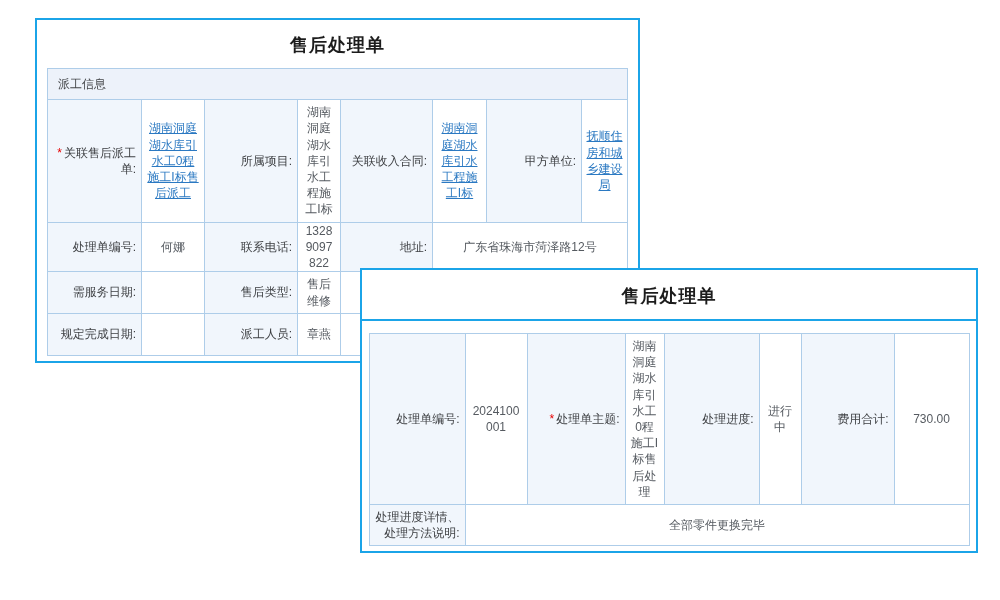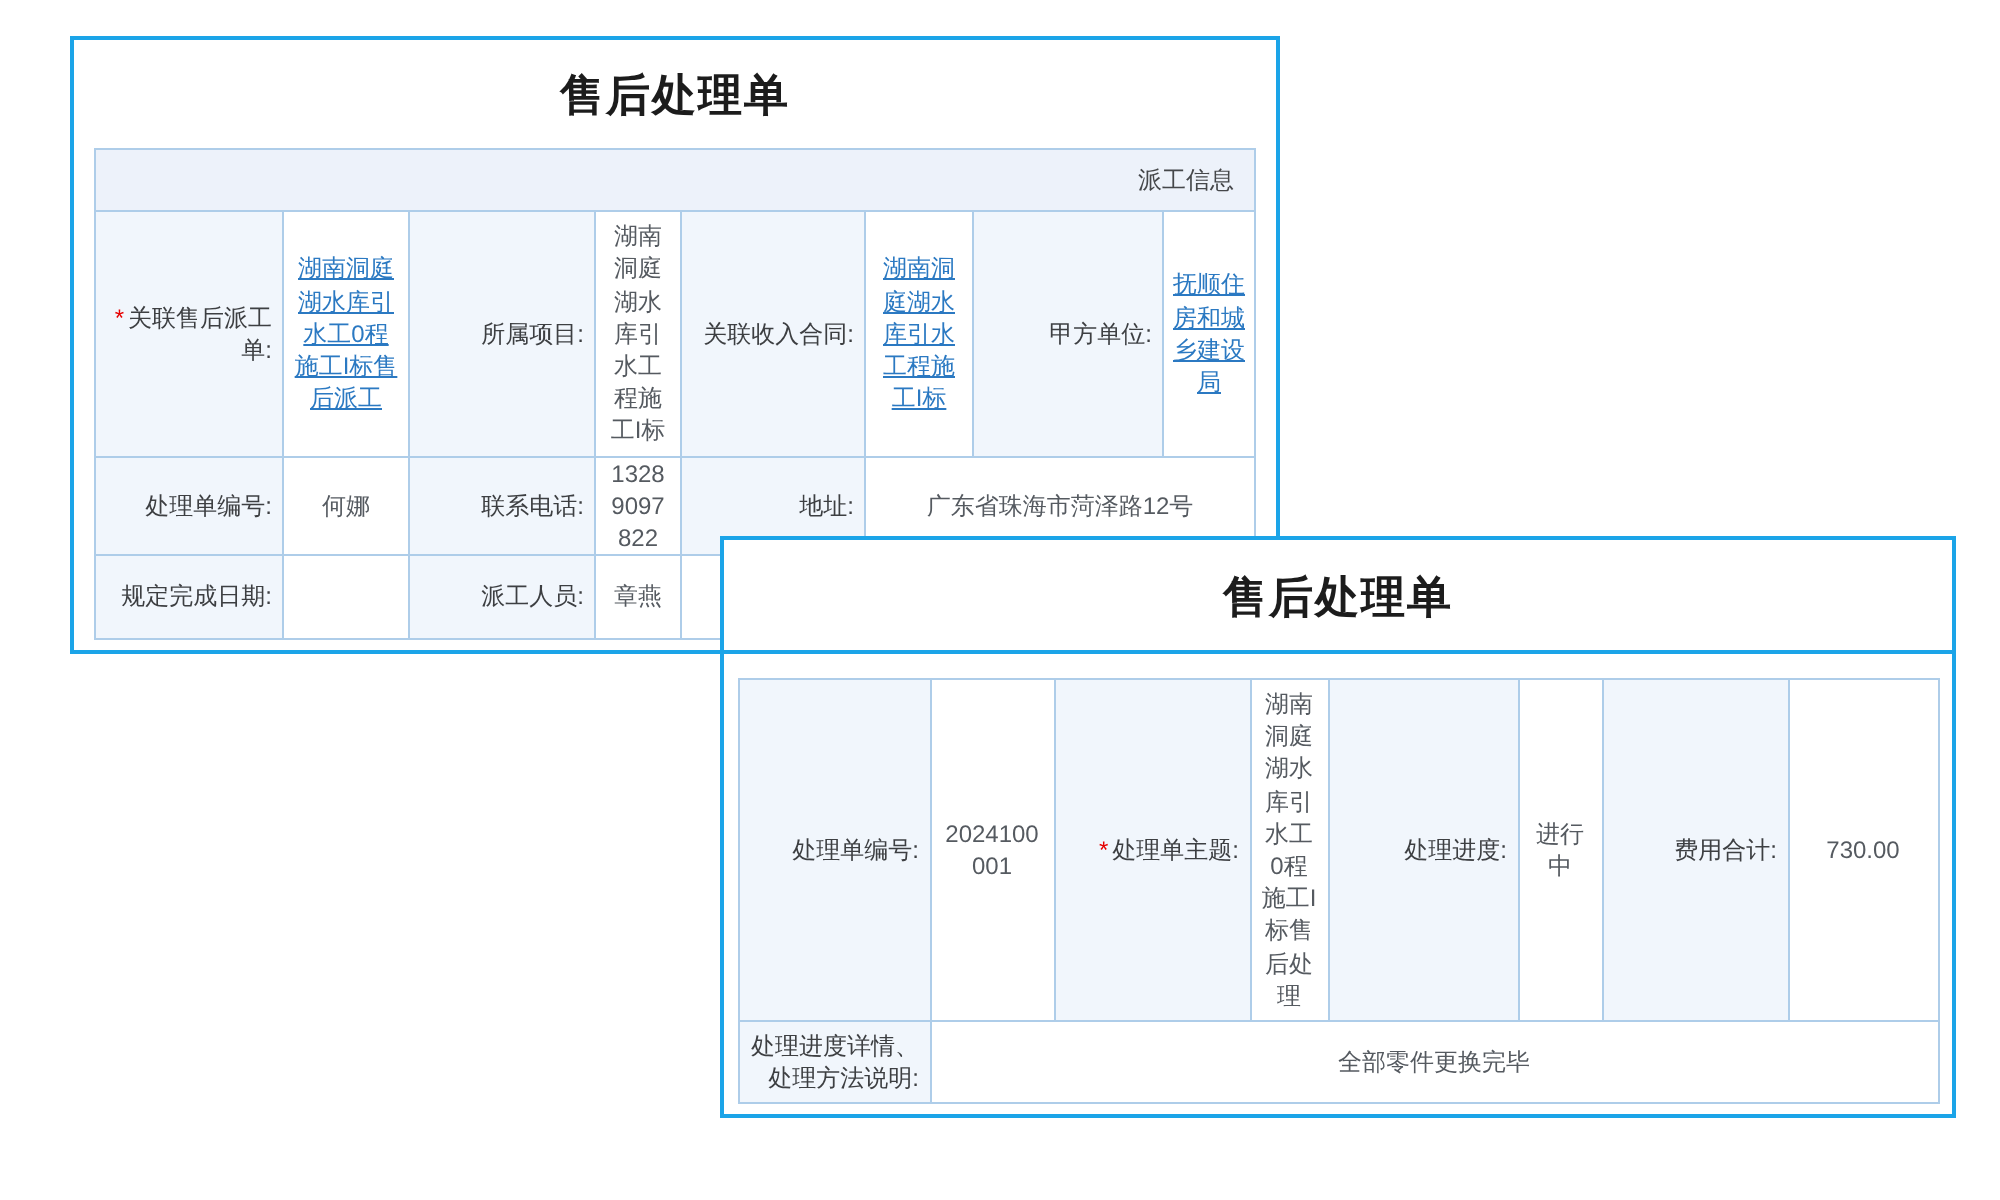--- a/index.html
+++ b/index.html
@@ -1,30 +1,30 @@
 <!DOCTYPE html>
 <html><head>
 <meta charset="utf-8">
 <style>
   * { margin:0; padding:0; box-sizing:border-box; }
   html,body { width:1000px; height:600px; background:#ffffff; overflow:hidden;
               font-family:"Liberation Sans","DejaVu Sans",sans-serif; }
   .window { position:absolute; background:#ffffff; border:2px solid #1ba4e8; padding-bottom:5px; }
   #win1 { left:35px; top:18px;  width:605px; z-index:1; }
   #win2 { left:360px; top:268px; width:618px; z-index:2; }
-  .win-title { text-align:center; font-size:22px; font-weight:bold; color:#1c1c1c;
+  .win-title { text-align:center; font-size:18px; font-weight:bold; color:#1c1c1c;
                padding:13px 0 10px; letter-spacing:1px; }
   #win2 .win-title { border-bottom:2px solid #1ba4e8; padding:14px 0 11px; }
   table.form { border-collapse:collapse; table-layout:fixed; margin:0 auto; }
   #win1 table.form { width:580px; margin-top:1px; }
   #win2 table.form { width:600px; margin-top:12px; }
   td { border:1px solid #aecde9; font-size:12px; line-height:1.35; color:#555a60;
        padding:4px; vertical-align:middle; word-break:break-all; }
   td.label { background:#f1f6fc; text-align:right; color:#3d3f42; padding:4px 5px; }
-  td.section { background:#edf2fa; text-align:right; color:#45474a; padding:7px 10px;
+  td.section { background:#edf2fa; text-align:left; color:#45474a; padding:7px 10px;
                height:28px; word-break:keep-all; }
   td.value { background:#ffffff; text-align:center; }
   td.tight { padding:0 7px; }
   tr.h42 td { height:42px; }
   tr.h38 td { height:38px; }
   tr.h36 td { height:36px; }
   a.lnk { color:#2b79c2; text-decoration:underline; cursor:pointer; }
   .req { color:#e60000; margin-right:2px; }
 </style>
 </head>
@@ -59,20 +59,27 @@
     </tr>
     <tr>
       <td class="label">处理单编号:</td>
       <td class="value">何娜</td>
       <td class="label">联系电话:</td>
       <td class="value tight">13289097822</td>
       <td class="label">地址:</td>
       <td class="value" colspan="3">广东省珠海市菏泽路12号</td>
     </tr>
     <tr class="h42">
+      <td class="label">需服务日期:</td>
+      <td class="value"></td>
+      <td class="label">售后类型:</td>
+      <td class="value">售后维修</td>
+      <td class="value" colspan="4"></td>
+    </tr>
+    <tr class="h42">
       <td class="label">规定完成日期:</td>
       <td class="value"></td>
       <td class="label">派工人员:</td>
       <td class="value">章燕</td>
       <td class="value" colspan="4"></td>
     </tr>
   </tbody>
     </table>
 </div>
 

